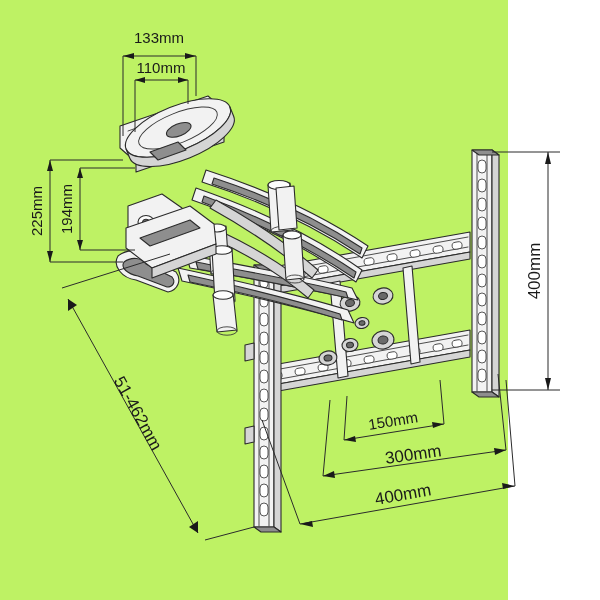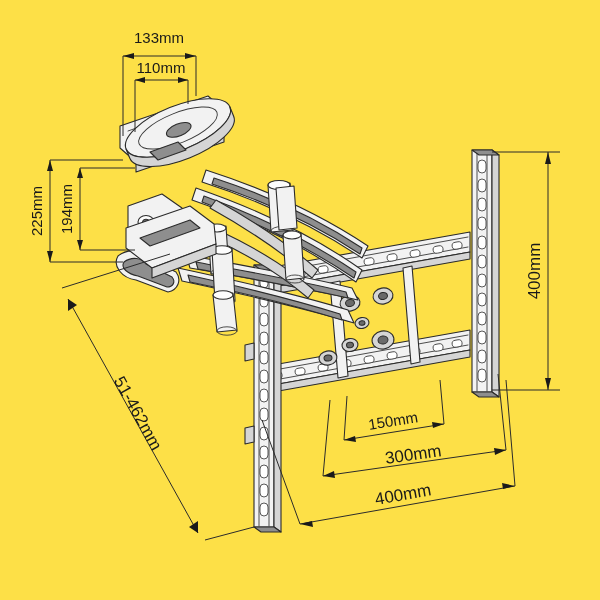--- a/index.html
+++ b/index.html
@@ -1,21 +1,21 @@
 <!DOCTYPE html>
 <html><head>
 <meta charset="utf-8">
 <title>TV Wall Mount Technical Drawing</title>
 <style>
   html,body{margin:0;padding:0;background:#ffffff;}
   body{
     font-family:"Liberation Sans", sans-serif;
     width:600px;height:600px;overflow:hidden;position:relative;
   }
-  #stage{position:absolute;inset:0;width:600px;height:600px;background:#fde047;}
+  #stage{position:absolute;inset:0;width:508px;height:600px;background:#bef264;}
   svg.layer{position:absolute;left:0;top:0;width:600px;height:600px;}
   .dimtext{
     font-family:"Liberation Sans", sans-serif;
     font-size:15px;
     fill:#1a1a1a;
     font-weight:400;
     letter-spacing:0px;
   }
   .dimtext.big{font-size:17px;}
   .dimline{stroke:#2b2b2b;stroke-width:1;fill:none;}

